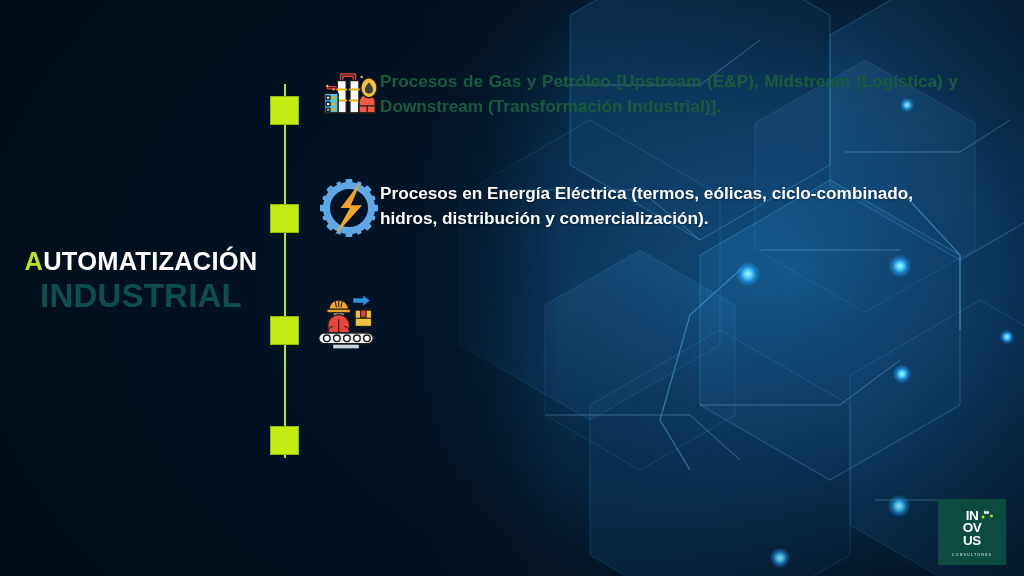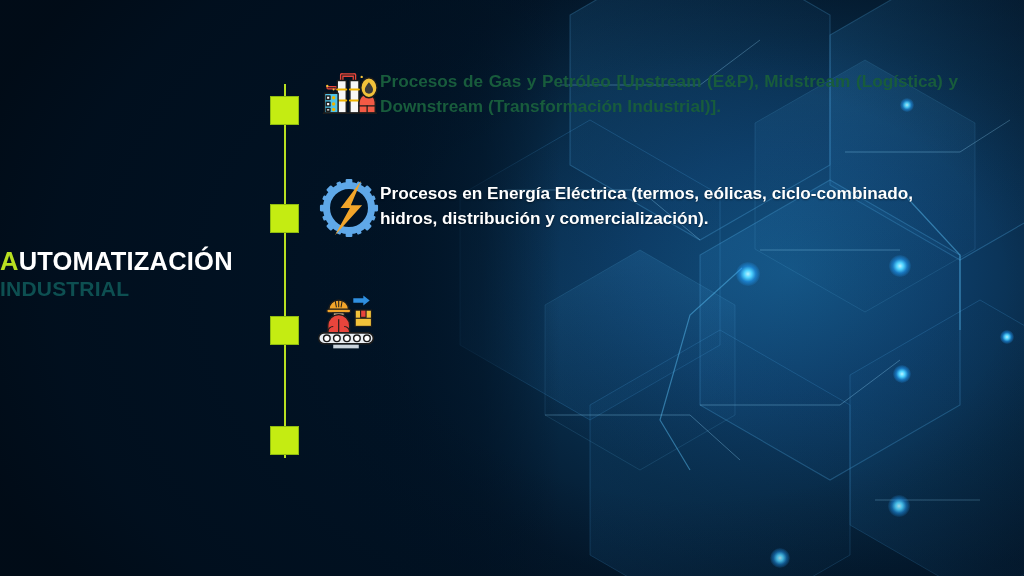--- a/index.html
+++ b/index.html
@@ -35,29 +35,29 @@
   .hexlayer svg { position:absolute; top:0; left:0; }
 
   .glowdot {
     position:absolute; border-radius:50%;
     background:radial-gradient(circle, #b9f3ff 0%, #4fd2ff 22%, rgba(32,160,255,0.55) 46%, rgba(16,110,200,0) 75%);
   }
 
   
   .title-block {
     position:absolute; left:0; top:248px; width:282px;
-    text-align:left; line-height:1.08;
+    text-align:center; line-height:1.08;
   }
   .title-line1 {
     font-size:25.5px; font-weight:bold; letter-spacing:0.2px;
     color:#ffffff; white-space:nowrap;
   }
   .title-line1 .accent { color:#b9e021; }
   .title-line2 {
-    font-size:21px; font-weight:bold; letter-spacing:0.2px;
+    font-size:33px; font-weight:bold; letter-spacing:0.2px;
     color:#0d4f51; margin-top:2px;
   }
 
   
   .timeline { position:absolute; left:270px; top:70px; width:36px; height:400px; }
   .tl-line {
     position:absolute; left:14px; top:14px; width:2px; height:374px;
     background:#b9e021;
   }
   .tl-node {
@@ -305,14 +305,28 @@
         </g>
         <rect x="20" y="58" width="28" height="4" fill="#c9d3dc"></rect>
       </svg>
     </div>
   </div>
 
   <div class="row" style="left:318px; top:402px;">
     <div class="row-icon"></div>
   </div>
 
+  <div class="logo">
+    <div class="logo-mark">
+      <div class="logo-txt logo-in">IN</div>
+      <div class="logo-txt logo-ov">OV</div>
+      <div class="logo-txt logo-us">US</div>
+      <svg class="logo-spark" viewBox="0 0 16 14">
+        <circle cx="4" cy="9" r="1.5" fill="#b9e021"></circle>
+        <circle cx="8.5" cy="4.5" r="1.6" fill="#ffffff"></circle>
+        <circle cx="12.5" cy="8" r="1.4" fill="#b9e021"></circle>
+        <path d="M6 2 l1.2 2.4 L6 6.8 4.8 4.4 z" fill="#ffffff"></path>
+      </svg>
+    </div>
+    <div class="logo-sub">CONSULTORES</div>
+  </div>
 
 </div>
 
 </body></html>

